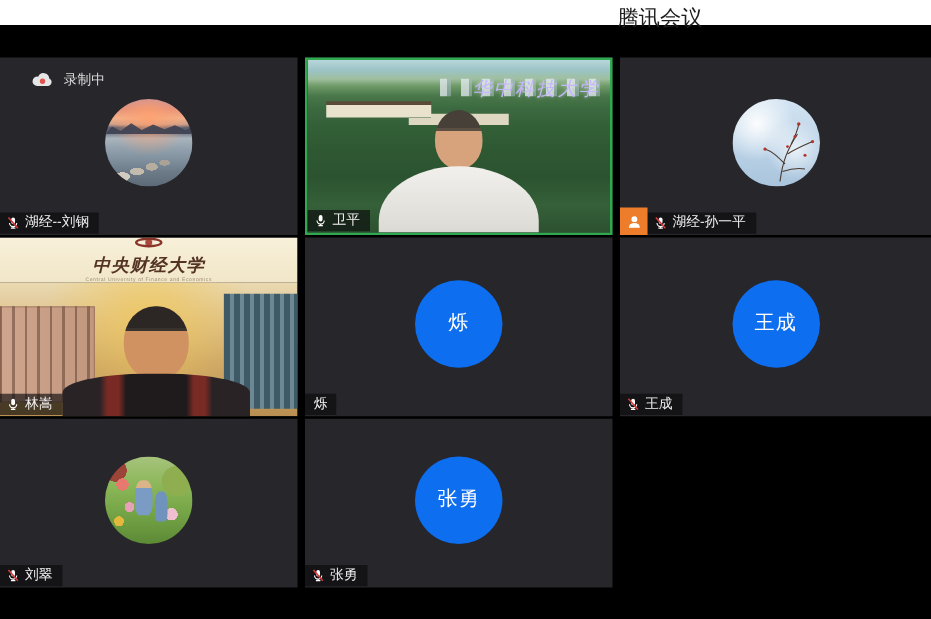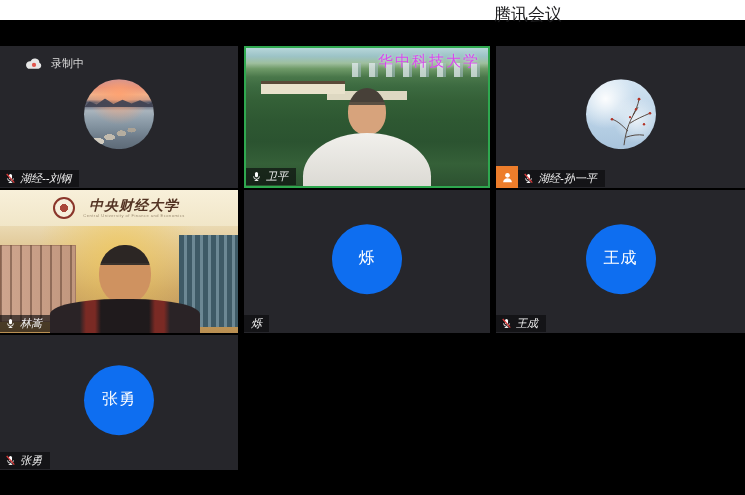--- a/index.html
+++ b/index.html
@@ -29,21 +29,20 @@
   .tile.active { border:2px solid #2fa84f; }
 
   
   .namebar {
     position:absolute; left:0; bottom:1px; z-index:6;
     display:flex; align-items:center; gap:4px;
     background:rgba(10,10,12,.65);
     padding:3px 8px 3px 5px;
     font-size:11px; line-height:1; color:#f2f2f2;
     white-space:nowrap;
-    font-style:italic;
   }
   .namebar.no-icon { padding:3px 7px; }
   .namebar svg { display:block; }
 
   
   .recbar {
     position:absolute; left:25px; top:10px; z-index:6;
     display:flex; align-items:center; gap:8px;
     font-size:11px; color:#dcdcdc;
   }
@@ -119,22 +118,22 @@
   .scene-hust::before {
     content:""; position:absolute; top:11%; right:0; width:56%; height:10%; opacity:.85;
     background:repeating-linear-gradient(90deg, rgba(225,233,238,.9) 0 6px, rgba(165,188,198,.65) 6px 9px, transparent 9px 17px);
   }
   .scene-hust::after {
     content:""; position:absolute; top:24%; left:6%; width:35%; height:9%;
     background:linear-gradient(180deg,#5a4a38 0 20%, #e9e2cc 20% 100%);
     box-shadow:64px 8px 0 -2px #ded8c2;
   }
   .hust-text {
-    position:absolute; top:4px; right:8px; z-index:3;
-    color:#d946ef; font-size:15px; letter-spacing:2px;
+    position:absolute; top:14px; right:8px; z-index:3;
+    color:#c4b5fd; font-size:15px; font-style:italic; letter-spacing:2px;
     font-family:"DejaVu Serif", serif;
     text-shadow:0 0 3px rgba(255,255,255,.55);
   }
   .fig-wp { position:absolute; left:50%; bottom:0; transform:translateX(-50%); width:130px; height:98px; z-index:2; }
   .fig-wp::before {
     content:""; position:absolute; left:50%; top:0; transform:translateX(-50%);
     width:38px; height:47px; border-radius:50% 50% 46% 46%;
     background:linear-gradient(180deg,#474038 0 30%, #5a4f42 30% 36%, #d7a37c 36% 100%);
   }
   .fig-wp::after {
@@ -166,21 +165,21 @@
   .fig-cy::after {
     content:""; position:absolute; left:50%; bottom:0; transform:translateX(-50%);
     width:76px; height:31px; border-radius:40% 40% 0 0;
     background:linear-gradient(90deg,#232e42 0 32%, #f0eee8 44% 56%, #232e42 68% 100%);
   }
 
   
   .banner-cufe {
     position:absolute; top:0; left:0; right:0; height:36px; z-index:3;
     background:linear-gradient(180deg,#f8f0da,#f1e6c8);
-    display:flex; align-items:center; justify-content:center; gap:8px;
+    display:flex; align-items:center; justify-content:center; gap:8px;flex-direction:column;
   }
   .logo-cufe {
     width:22px; height:22px; border-radius:50%; border:2px solid #8a352a;
     background:radial-gradient(circle,#a8473a 0 30%, #f6efdc 32% 100%);
   }
   .cufe-words { display:flex; flex-direction:column; align-items:center; line-height:1.1; }
   .cufe-text { font-family:"DejaVu Serif", serif; font-weight:bold; font-style:italic; color:#533323; font-size:14px; letter-spacing:1px; }
   .cufe-sub { font-size:4px; color:#9a8a70; letter-spacing:.5px; }
   .campus-cufe {
     position:absolute; top:36px; left:0; right:0; bottom:0;
@@ -330,20 +329,33 @@
         <rect x="5.8" y="1.5" width="4.4" height="7.5" rx="2.2" fill="#fff"></rect>
         <path d="M3.8 7.8a4.2 4.2 0 0 0 8.4 0" fill="none" stroke="#fff" stroke-width="1.3"></path>
         <line x1="8" y1="12" x2="8" y2="13.6" stroke="#fff" stroke-width="1.3"></line>
         <line x1="5.4" y1="13.8" x2="10.6" y2="13.8" stroke="#fff" stroke-width="1.3"></line>
         <line x1="2.5" y1="1.5" x2="13.5" y2="14" stroke="#d93a3a" stroke-width="1.8"></line>
       </svg>
       <span>王成</span>
     </div>
   </div>
 
+  <div class="tile">
+    <div class="avatar av-garden"></div>
+    <div class="namebar">
+      <svg viewBox="0 0 16 16" width="11" height="11">
+        <rect x="5.8" y="1.5" width="4.4" height="7.5" rx="2.2" fill="#fff"></rect>
+        <path d="M3.8 7.8a4.2 4.2 0 0 0 8.4 0" fill="none" stroke="#fff" stroke-width="1.3"></path>
+        <line x1="8" y1="12" x2="8" y2="13.6" stroke="#fff" stroke-width="1.3"></line>
+        <line x1="5.4" y1="13.8" x2="10.6" y2="13.8" stroke="#fff" stroke-width="1.3"></line>
+        <line x1="2.5" y1="1.5" x2="13.5" y2="14" stroke="#d93a3a" stroke-width="1.8"></line>
+      </svg>
+      <span>刘翠</span>
+    </div>
+  </div>
 
   <div class="tile">
     <div class="avatar av-blue">张勇</div>
     <div class="namebar">
       <svg viewBox="0 0 16 16" width="11" height="11">
         <rect x="5.8" y="1.5" width="4.4" height="7.5" rx="2.2" fill="#fff"></rect>
         <path d="M3.8 7.8a4.2 4.2 0 0 0 8.4 0" fill="none" stroke="#fff" stroke-width="1.3"></path>
         <line x1="8" y1="12" x2="8" y2="13.6" stroke="#fff" stroke-width="1.3"></line>
         <line x1="5.4" y1="13.8" x2="10.6" y2="13.8" stroke="#fff" stroke-width="1.3"></line>
         <line x1="2.5" y1="1.5" x2="13.5" y2="14" stroke="#d93a3a" stroke-width="1.8"></line>

